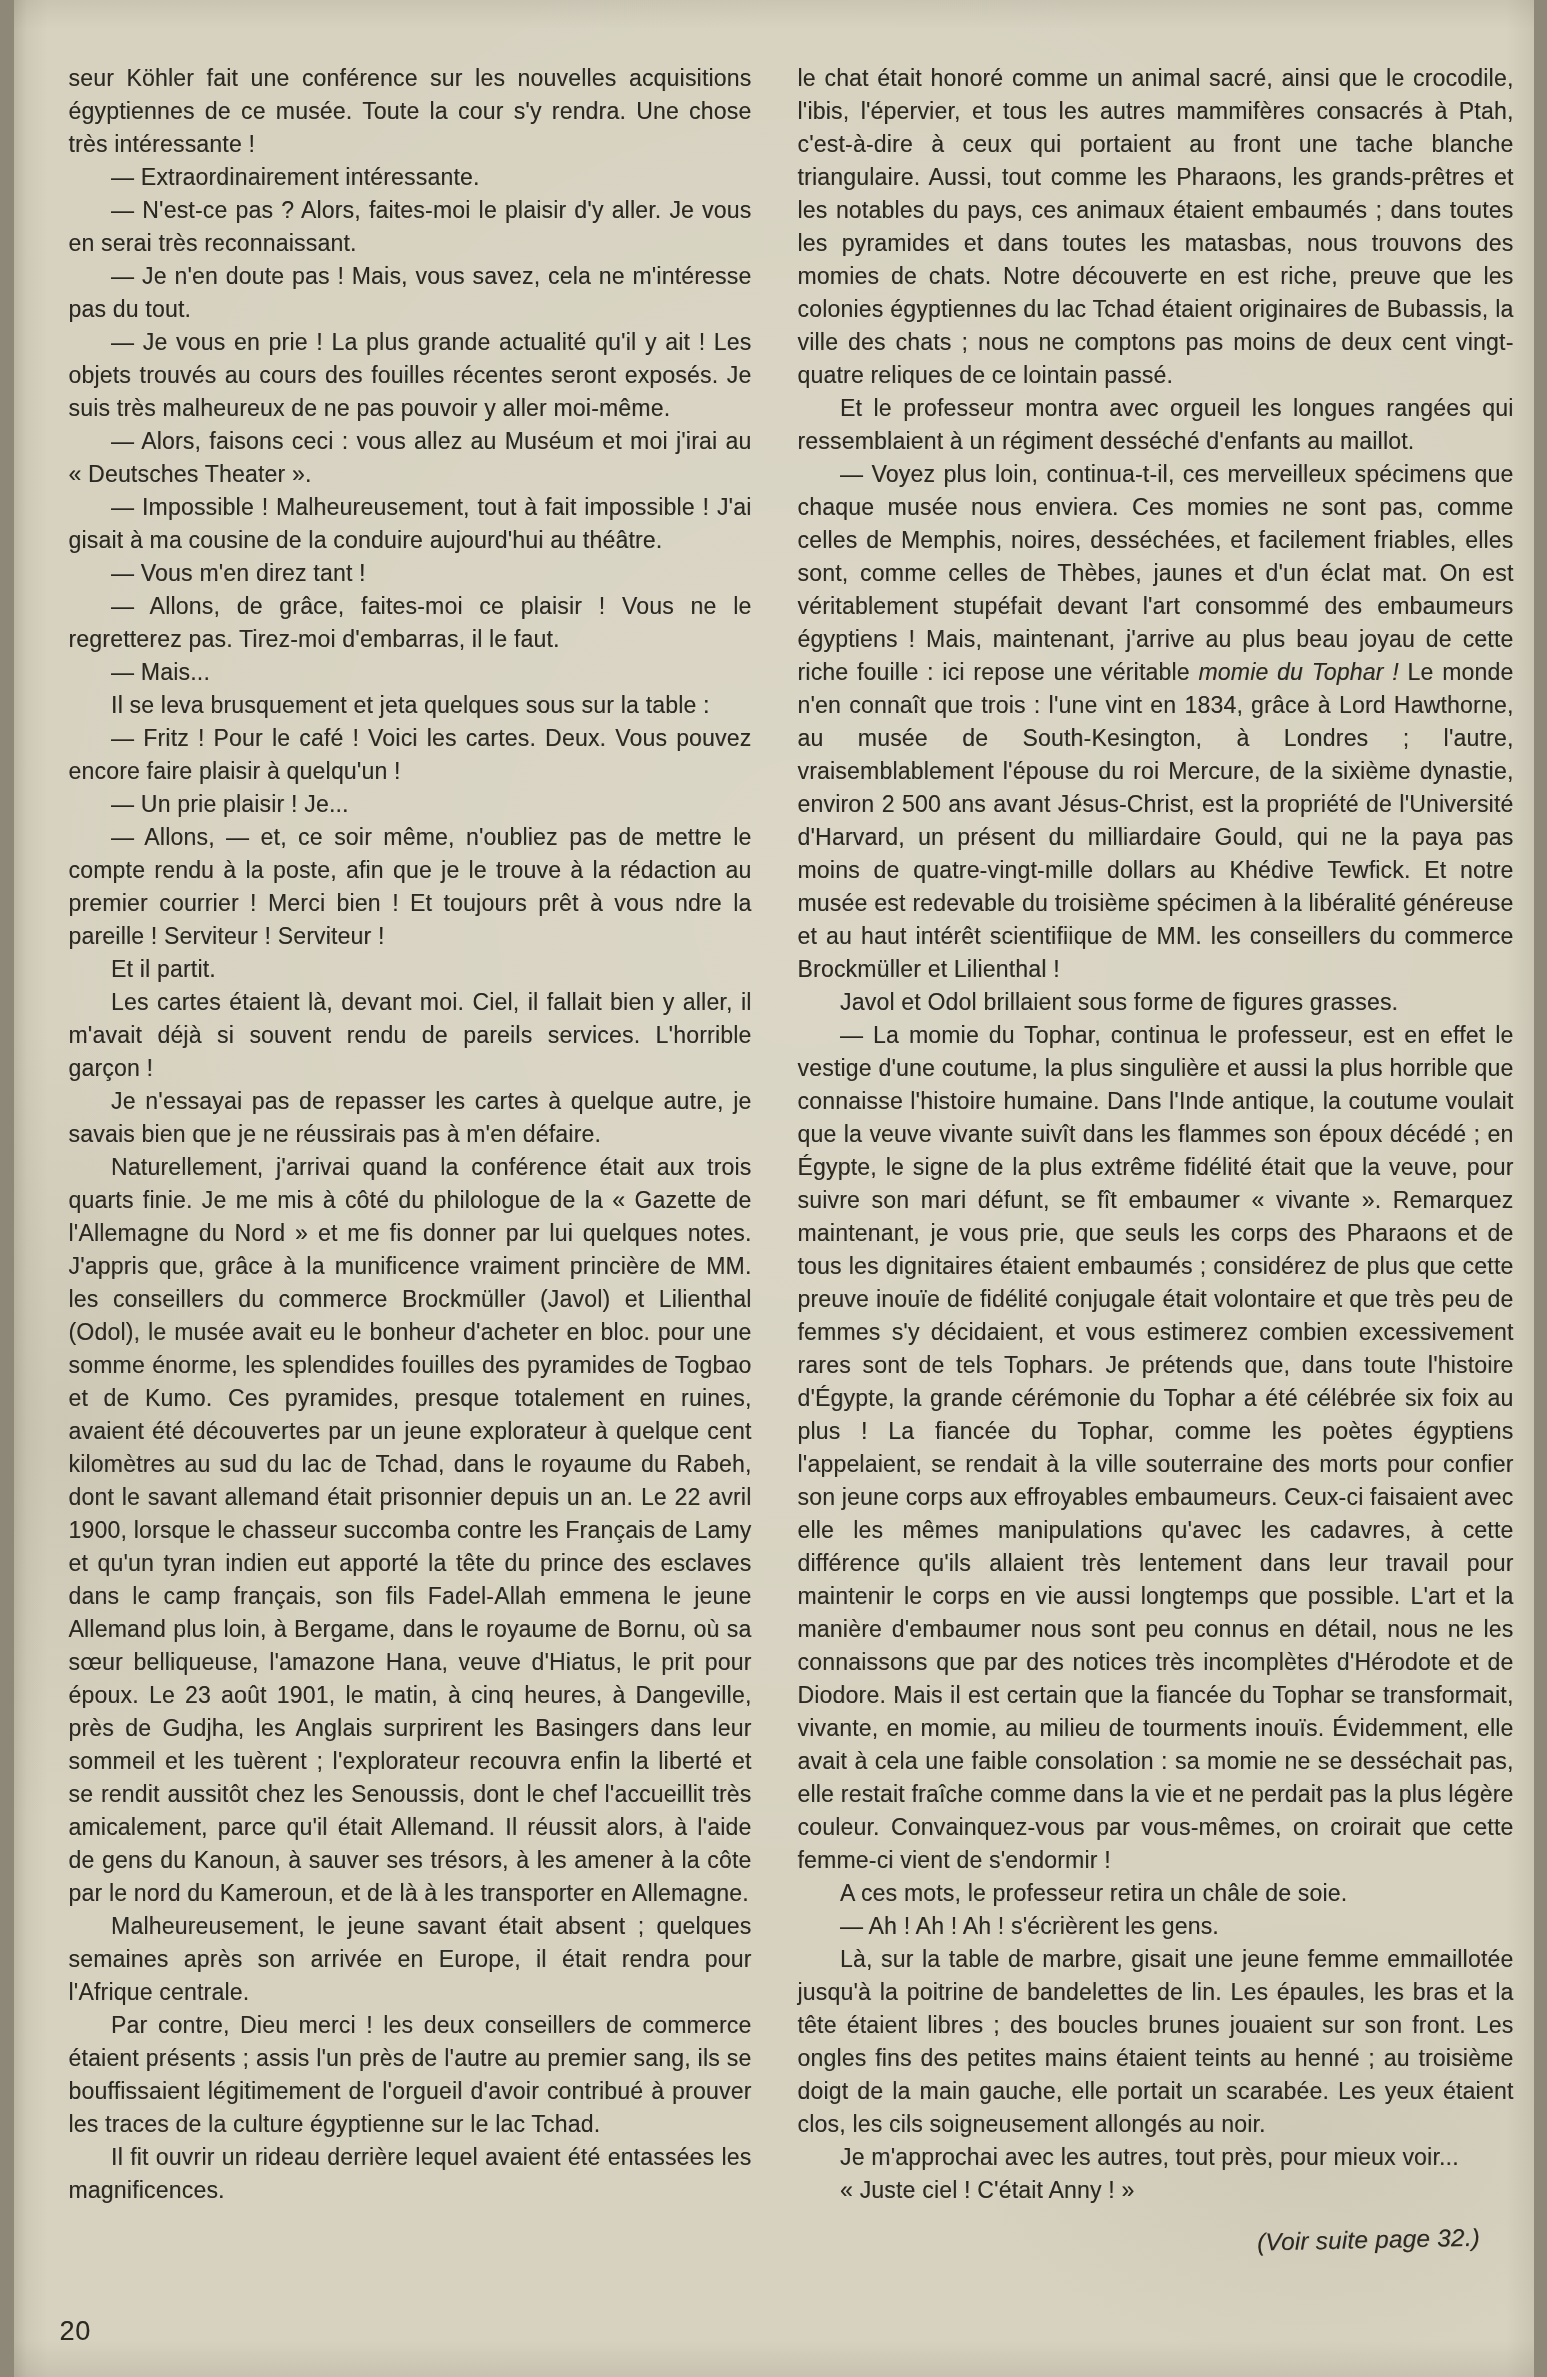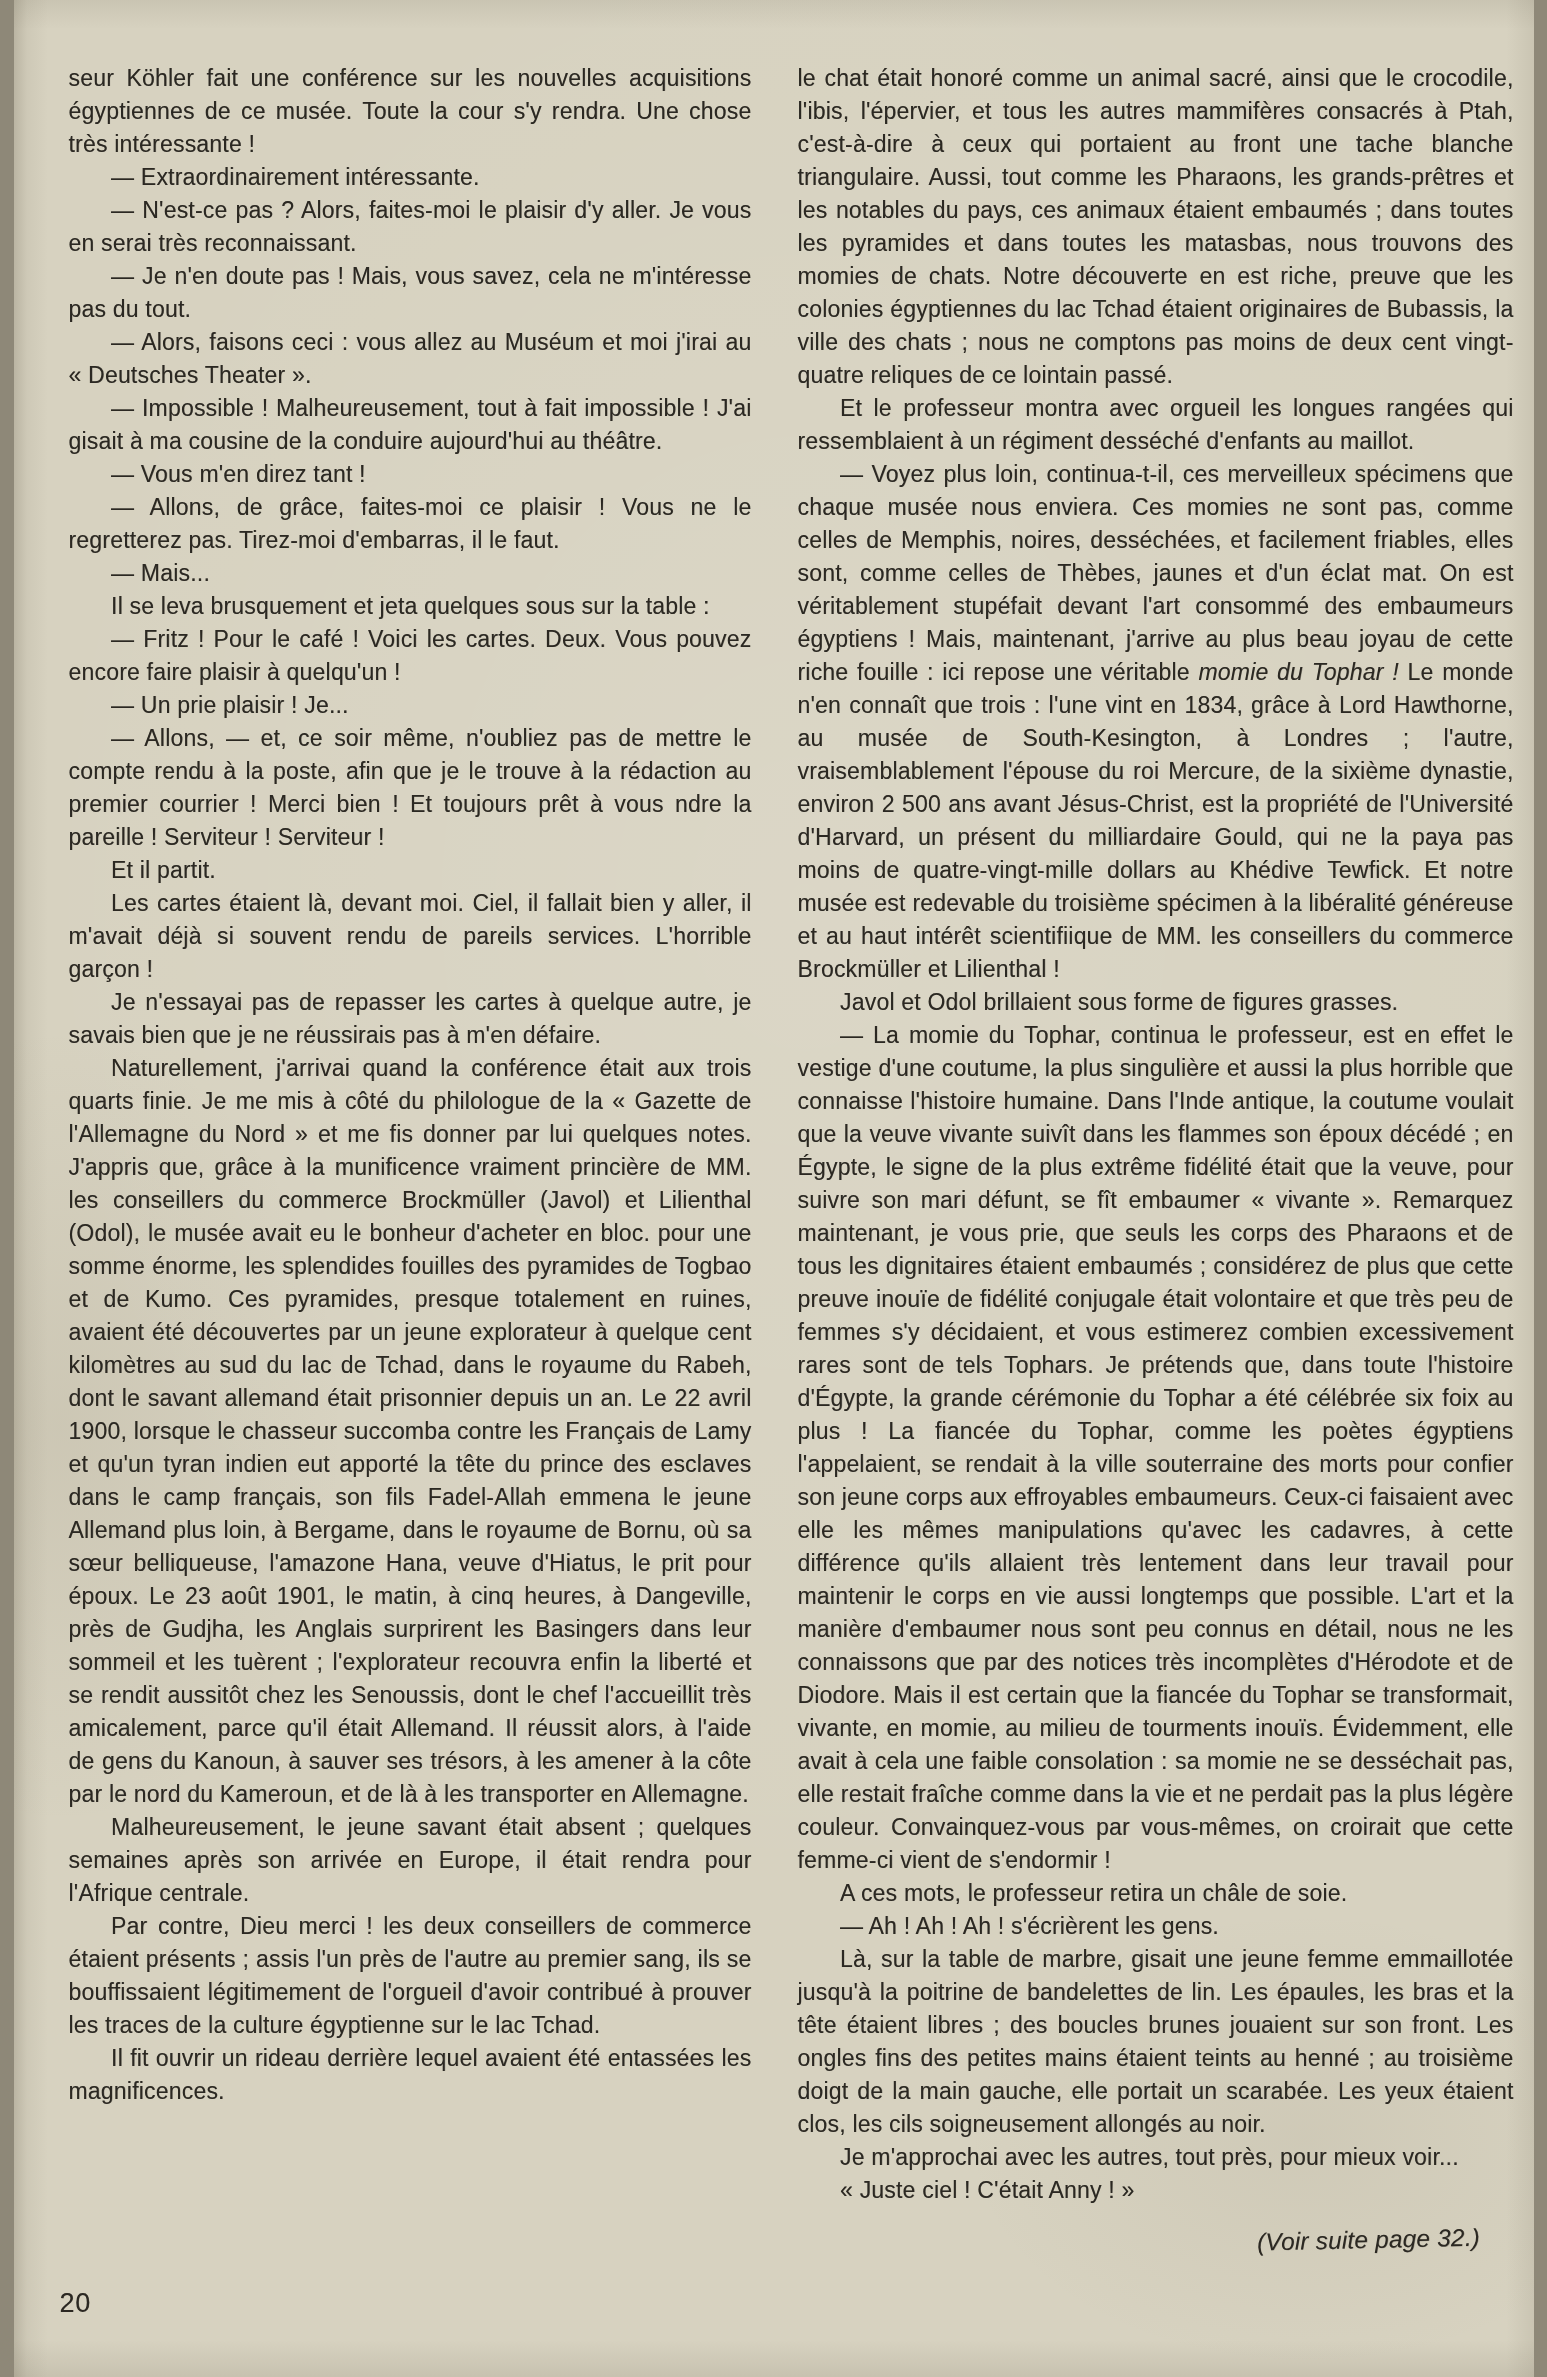--- a/index.html
+++ b/index.html
@@ -50,36 +50,37 @@
     padding-right: 34px;
     margin-top: 13px;
     font-size: 24.4px;
     transform: rotate(-1.2deg);
     transform-origin: right center;
   }
   em { font-style: italic; }
   .page-number {
     position: absolute;
     left: 46px;
-    bottom: 58px;
+    bottom: 30px;
     font-size: 27px;
     letter-spacing: 0.8px;
     text-shadow: 0.3px 0.3px 0 rgba(43,40,34,0.38);
   }
 </style>
 </head>
 <body>
 
 <div class="page">
   <div class="columns">
     <div class="col col-left">
         <p class="para noindent">seur Köhler fait une conférence sur les nouvelles acquisitions égyptiennes de ce musée. Toute la cour s'y rendra. Une chose très intéressante !</p>
         <p class="para">— Extraordinairement intéressante.</p>
         <p class="para">— N'est-ce pas ? Alors, faites-moi le plaisir d'y aller. Je vous en serai très reconnaissant.</p>
         <p class="para">— Je n'en doute pas ! Mais, vous savez, cela ne m'intéresse pas du tout.</p>
+        <p class="para">— Je vous en prie ! La plus grande actualité qu'il y ait ! Les objets trouvés au cours des fouilles récentes seront exposés. Je suis très malheureux de ne pas pouvoir y aller moi-même.</p>
         <p class="para">— Alors, faisons ceci : vous allez au Muséum et moi j'irai au « Deutsches Theater ».</p>
         <p class="para">— Impossible ! Malheureusement, tout à fait impossible ! J'ai gisait à ma cousine de la conduire aujourd'hui au théâtre.</p>
         <p class="para">— Vous m'en direz tant !</p>
         <p class="para">— Allons, de grâce, faites-moi ce plaisir ! Vous ne le regretterez pas. Tirez-moi d'embarras, il le faut.</p>
         <p class="para">— Mais...</p>
         <p class="para">Il se leva brusquement et jeta quelques sous sur la table :</p>
         <p class="para">— Fritz ! Pour le café ! Voici les cartes. Deux. Vous pouvez encore faire plaisir à quelqu'un !</p>
         <p class="para">— Un prie plaisir ! Je...</p>
         <p class="para">— Allons, — et, ce soir même, n'oubliez pas de mettre le compte rendu à la poste, afin que je le trouve à la rédaction au premier courrier ! Merci bien ! Et toujours prêt à vous ndre la pareille ! Serviteur ! Serviteur !</p>
         <p class="para">Et il partit.</p>

